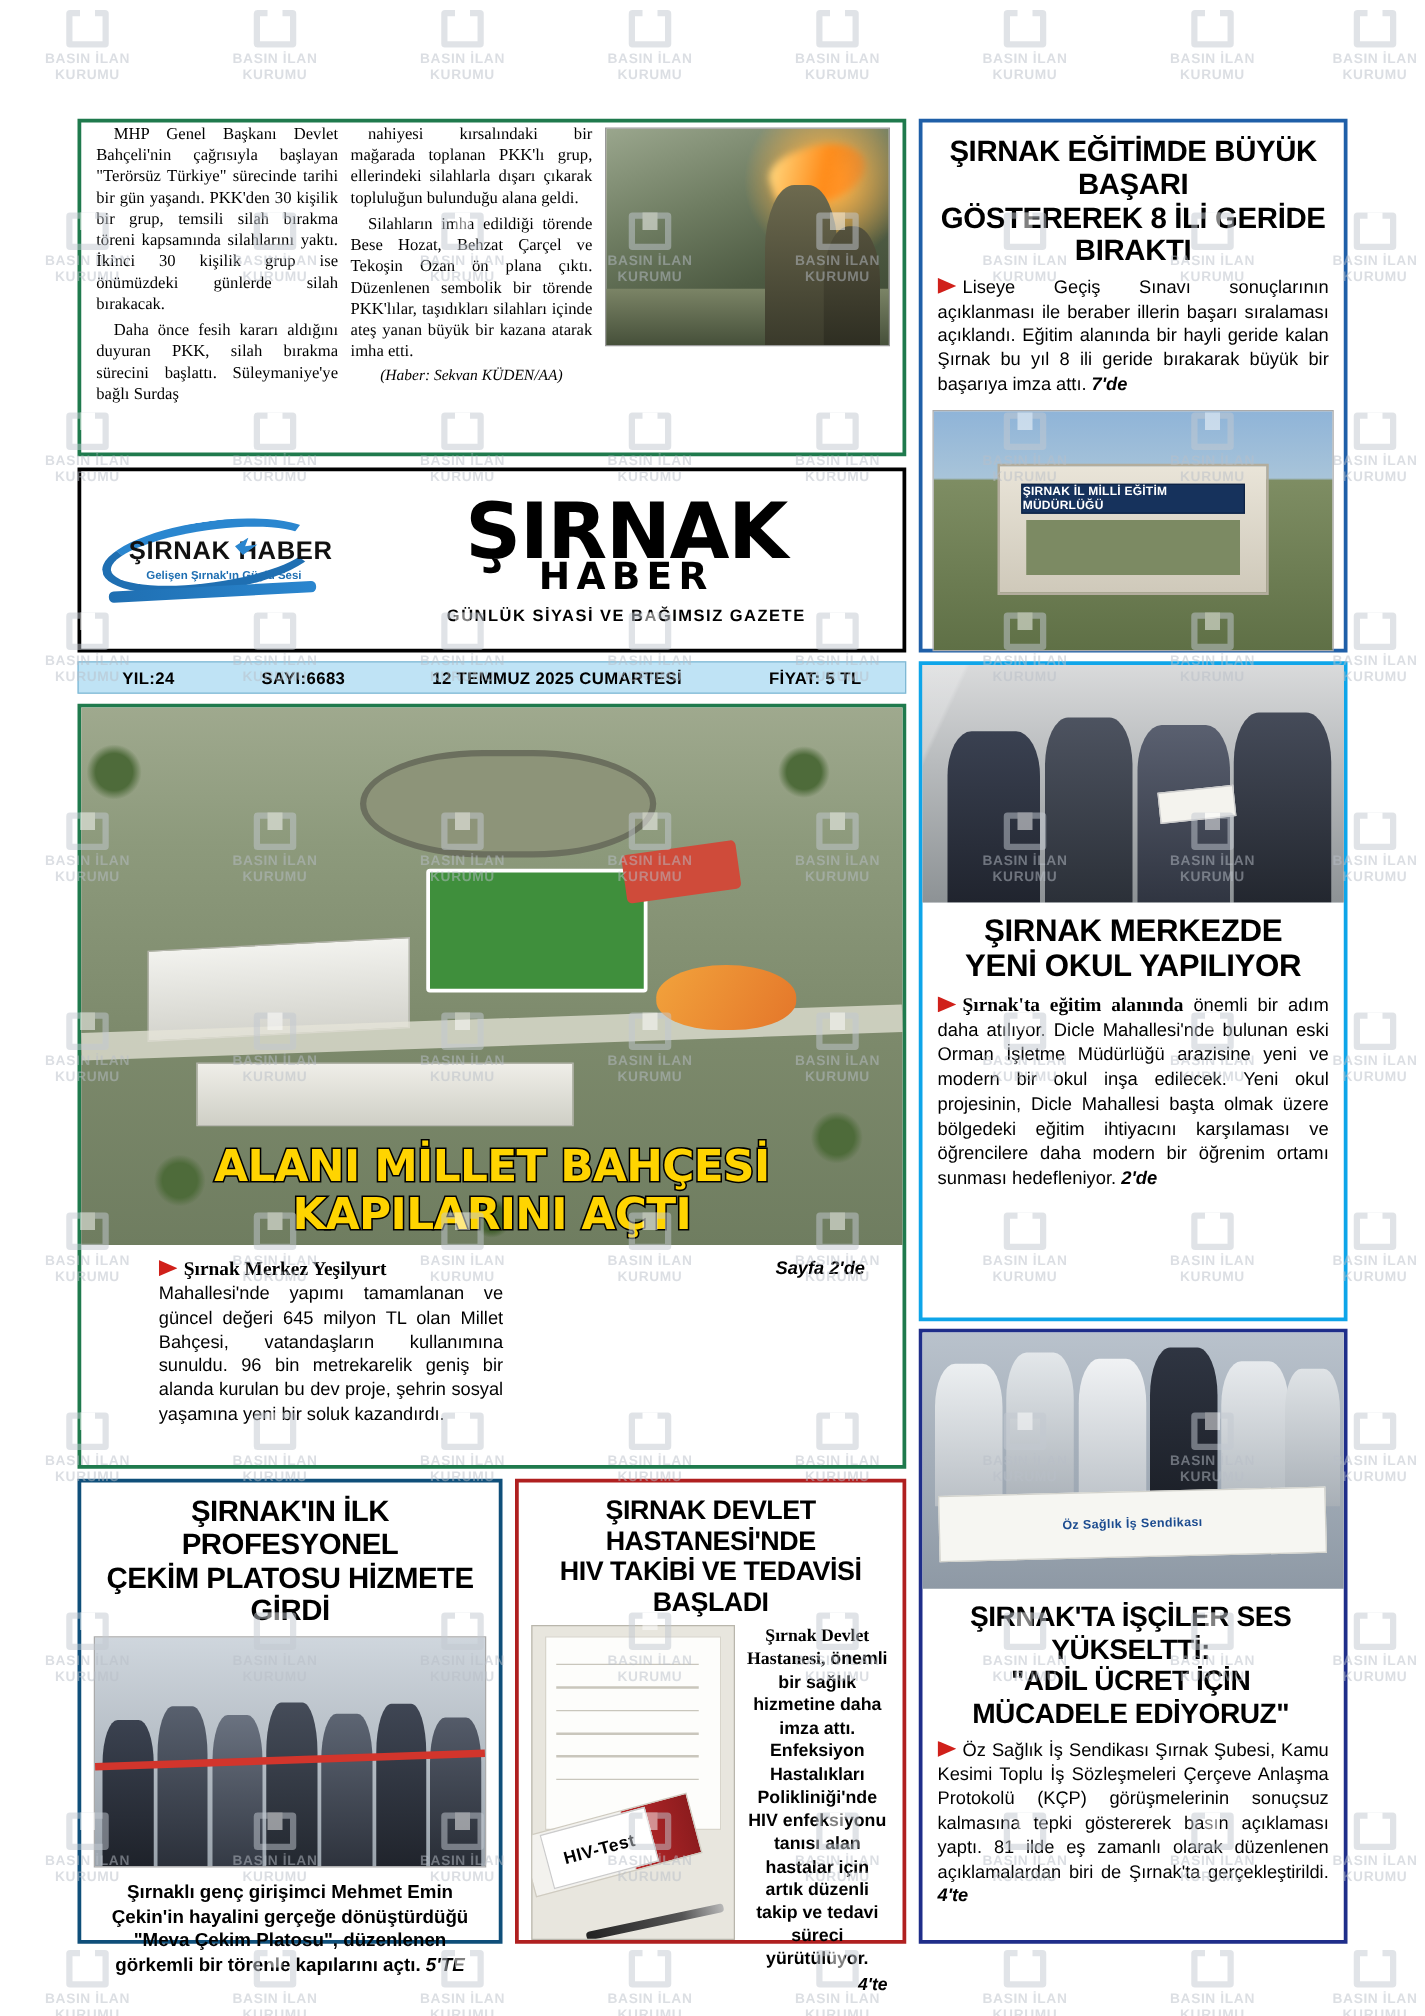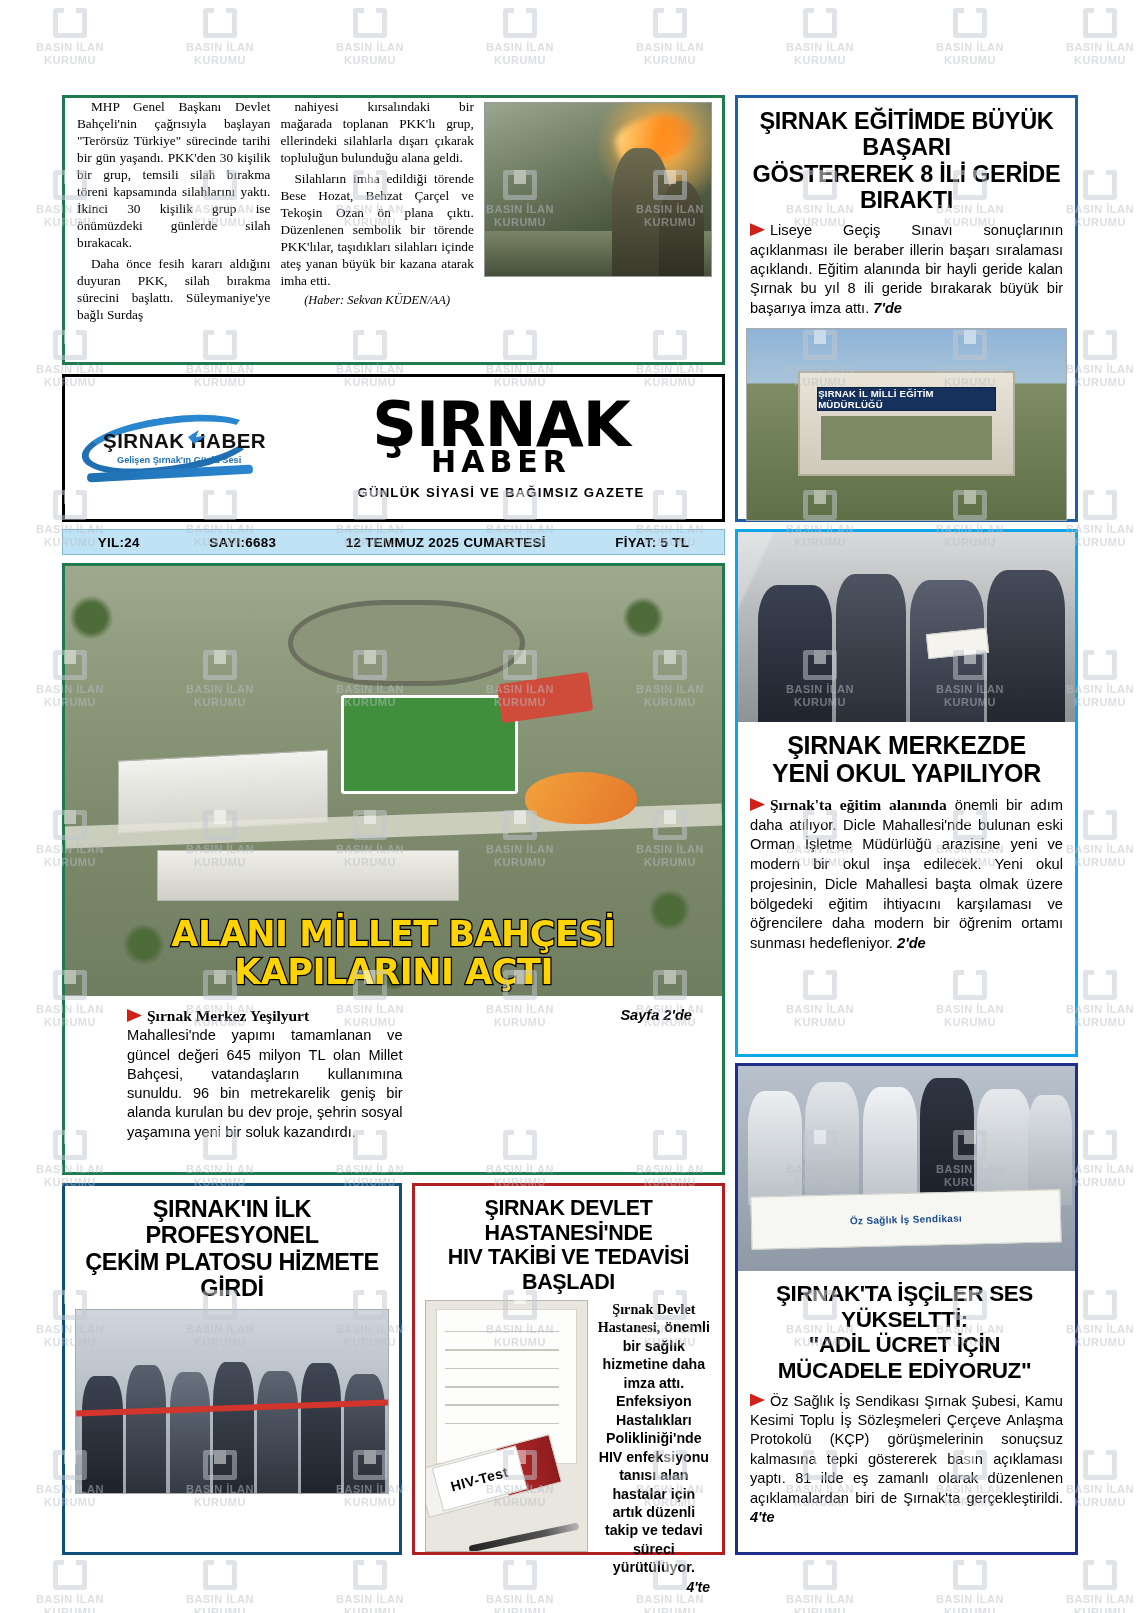--- a/index.html
+++ b/index.html
@@ -527,20 +527,24 @@
     </h2>
     <div class="photo">
       <div class="pp a"></div>
       <div class="pp b"></div>
       <div class="pp c"></div>
       <div class="pp d"></div>
       <div class="pp e"></div>
       <div class="pp f"></div>
       <div class="pp g"></div>
       <div class="ribbon"></div>
+    </div>
+    <div class="txt">
+      <span>Şırnaklı genç girişimci Mehmet Emin Çekin'in hayalini gerçeğe dönüştürdüğü "Meva Çekim Platosu", düzenlenen görkemli bir törenle kapılarını açtı.</span>
+      <span class="pageref">5'TE</span>
     </div>
   </div>
 
   <div class="b2">
     <h2>
       <div>ŞIRNAK DEVLET HASTANESİ'NDE</div>
       <div>HIV TAKİBİ VE TEDAVİSİ BAŞLADI</div>
     </h2>
     <div class="row">
       <div class="photo">

